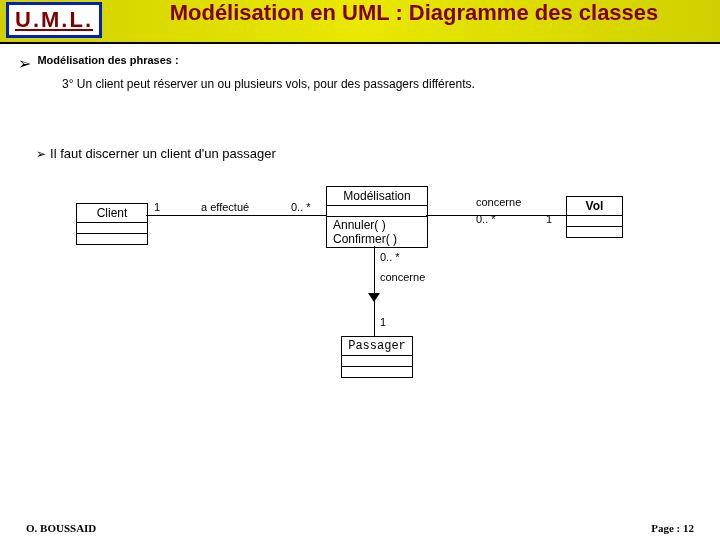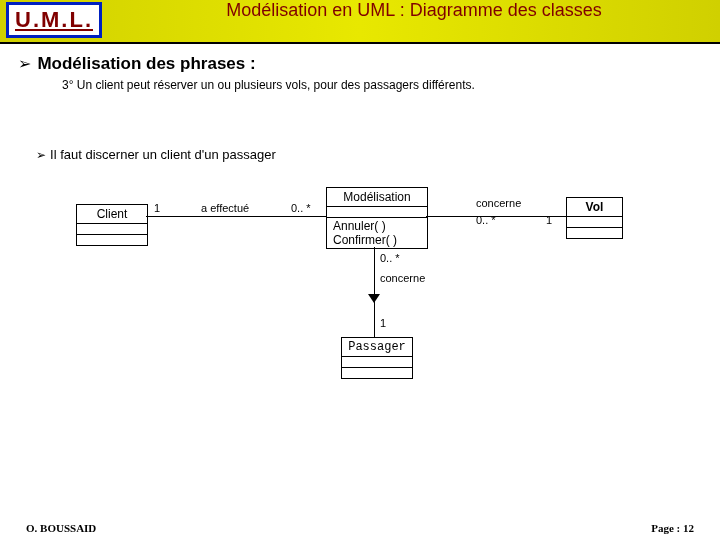--- a/index.html
+++ b/index.html
@@ -26,42 +26,42 @@
     padding: 2px 6px;
     margin: 2px 6px;
     font-weight: bold;
     font-size: 22px;
     color: #800000;
     letter-spacing: 2px;
     text-decoration: underline;
     font-family: "Comic Sans MS", cursive, sans-serif;
   }
   .header-title {
-    font-weight: normal;
-    font-size: 18px;
+    font-weight: bold;
+    font-size: 22px;
     color: #800000;
     font-family: "Comic Sans MS", cursive, sans-serif;
     flex: 1;
     text-align: center;
   }
   .content {
     padding: 10px 18px 0 18px;
   }
   .bullet-line {
     display: flex;
     align-items: flex-start;
     gap: 6px;
   }
   .arrow {
     color: #000;
     font-size: 16px;
   }
   .bullet-text {
     font-weight: bold;
-    font-size: 17px;
+    font-size: 11px;
     font-family: "Comic Sans MS", cursive, sans-serif;
   }
   .sub-text {
     margin-left: 44px;
     font-size: 12px;
     font-family: "Comic Sans MS", cursive, sans-serif;
     margin-top: 4px;
   }
   .discern {
     margin-top: 55px;

